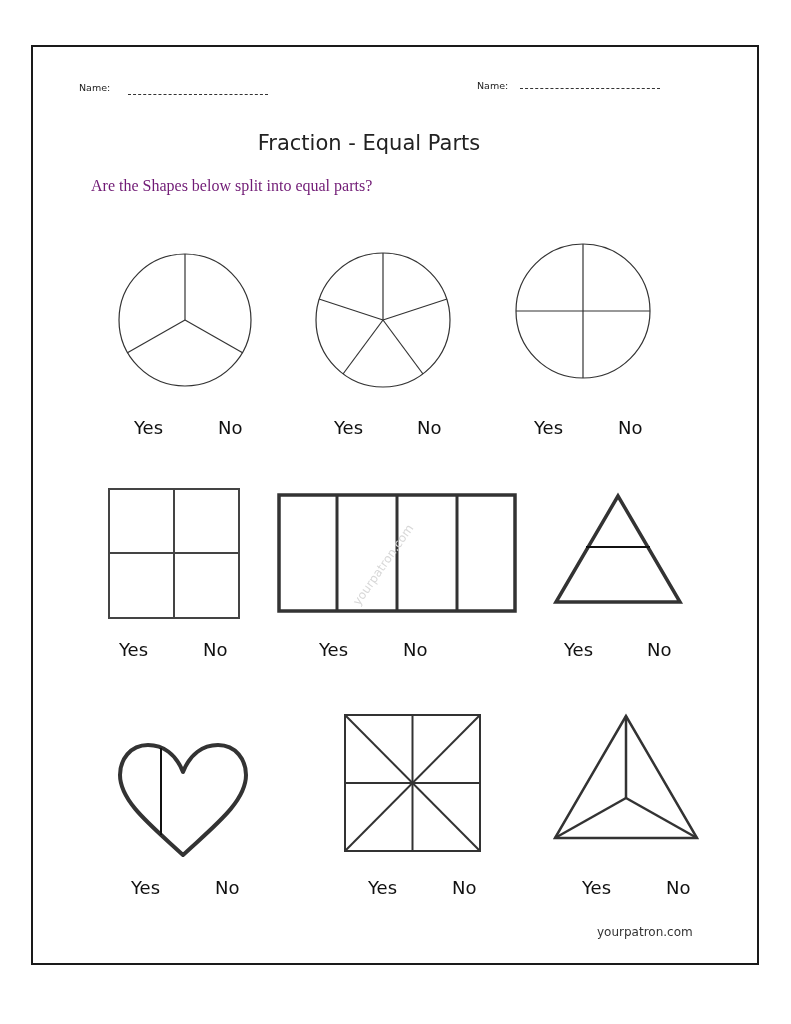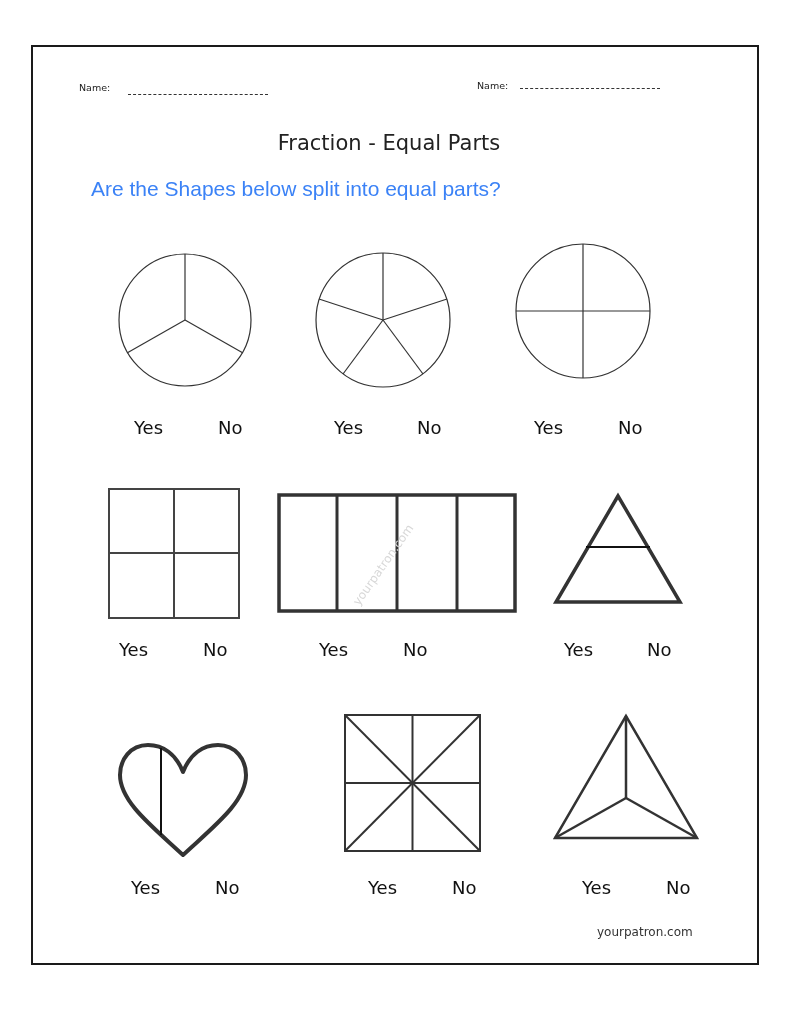--- a/index.html
+++ b/index.html
@@ -1,21 +1,21 @@
 <!DOCTYPE html>
 <html><head>
 <meta charset="utf-8">
 <style>
   html, body { margin: 0; padding: 0; background: #ffffff; }
   body { width: 791px; height: 1024px; position: relative; overflow: hidden; font-family: "Liberation Sans", sans-serif; color: #1a1a1a; }
   .page-border { position: absolute; left: 31px; top: 45px; width: 728px; height: 920px; border: 2px solid #1a1a1a; box-sizing: border-box; }
   .abs { position: absolute; }
   .label-small { font-size: 9.5px; font-weight: normal; font-family: "DejaVu Sans", sans-serif; color: #222; }
-  .title { font-size: 21px; color: #222; font-family: "DejaVu Sans", sans-serif; margin-left: 20px; }
-  .question { font-size: 21px; color: #3b82f6; font-family: Liberation Sans, sans-serif; }
+  .title { font-size: 21px; color: #222; font-family: "DejaVu Sans", sans-serif; }
+  .question { font-size: 16px; color: #701a75; font-family: Liberation Serif, serif; }
   .answer { font-size: 18px; color: #111; font-family: "DejaVu Sans", sans-serif; }
   .footer-text { font-size: 12px; color: #333; font-family: "DejaVu Sans", sans-serif; }
   .watermark { font-size: 12px; color: #d8d8d8; transform: rotate(-55deg); transform-origin: left top; font-family: "DejaVu Sans", sans-serif; }
   svg { position: absolute; overflow: visible; }
 </style>
 </head>
 <body>
 
 <div class="page-border"></div>
 

